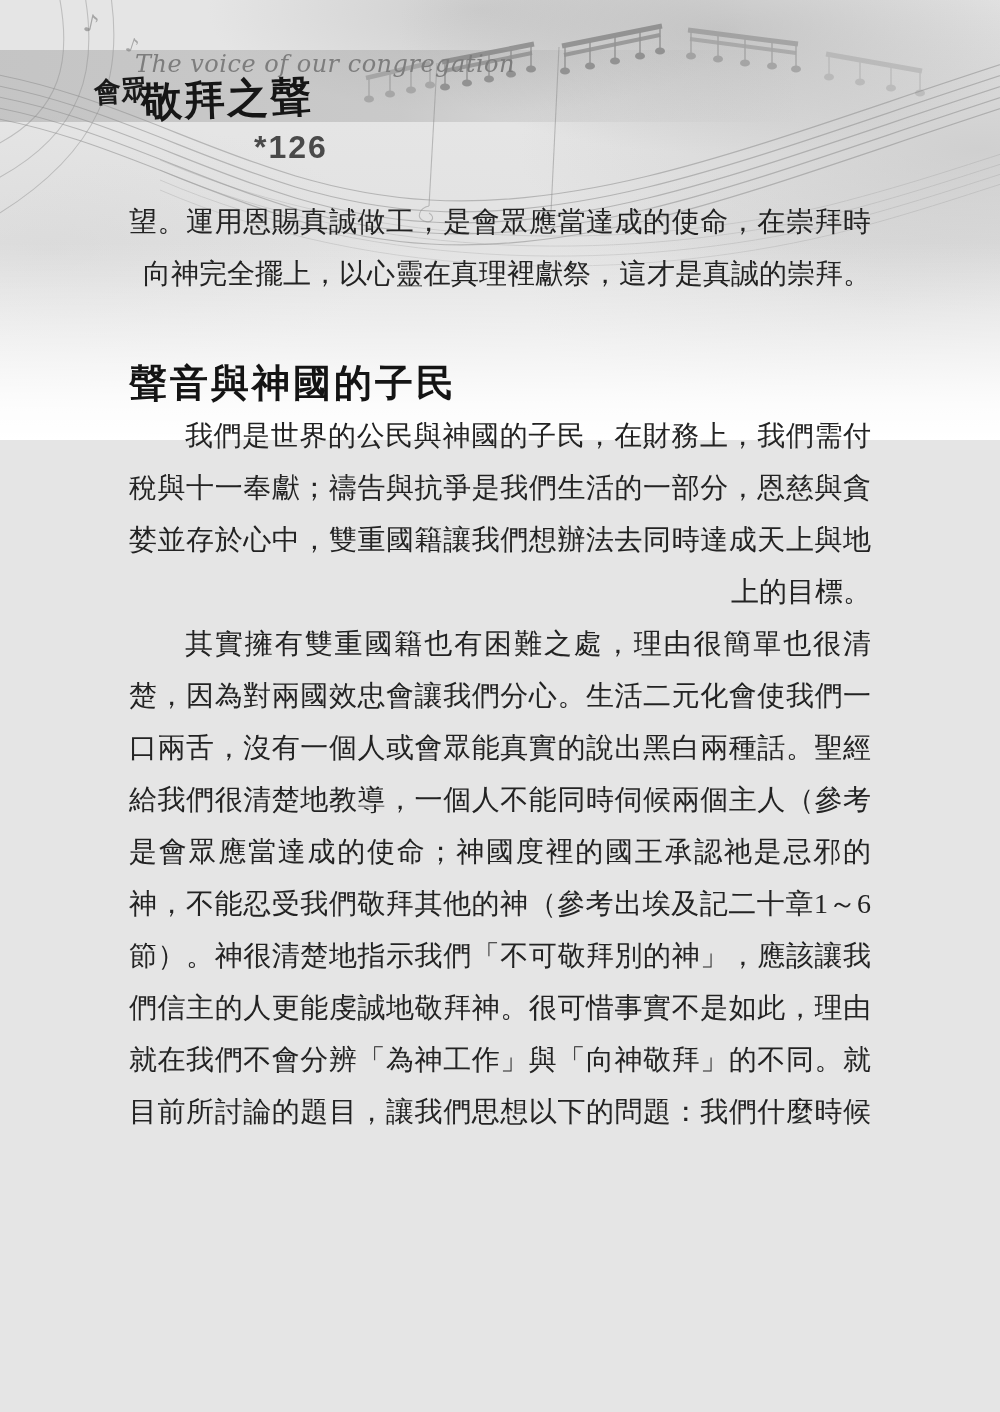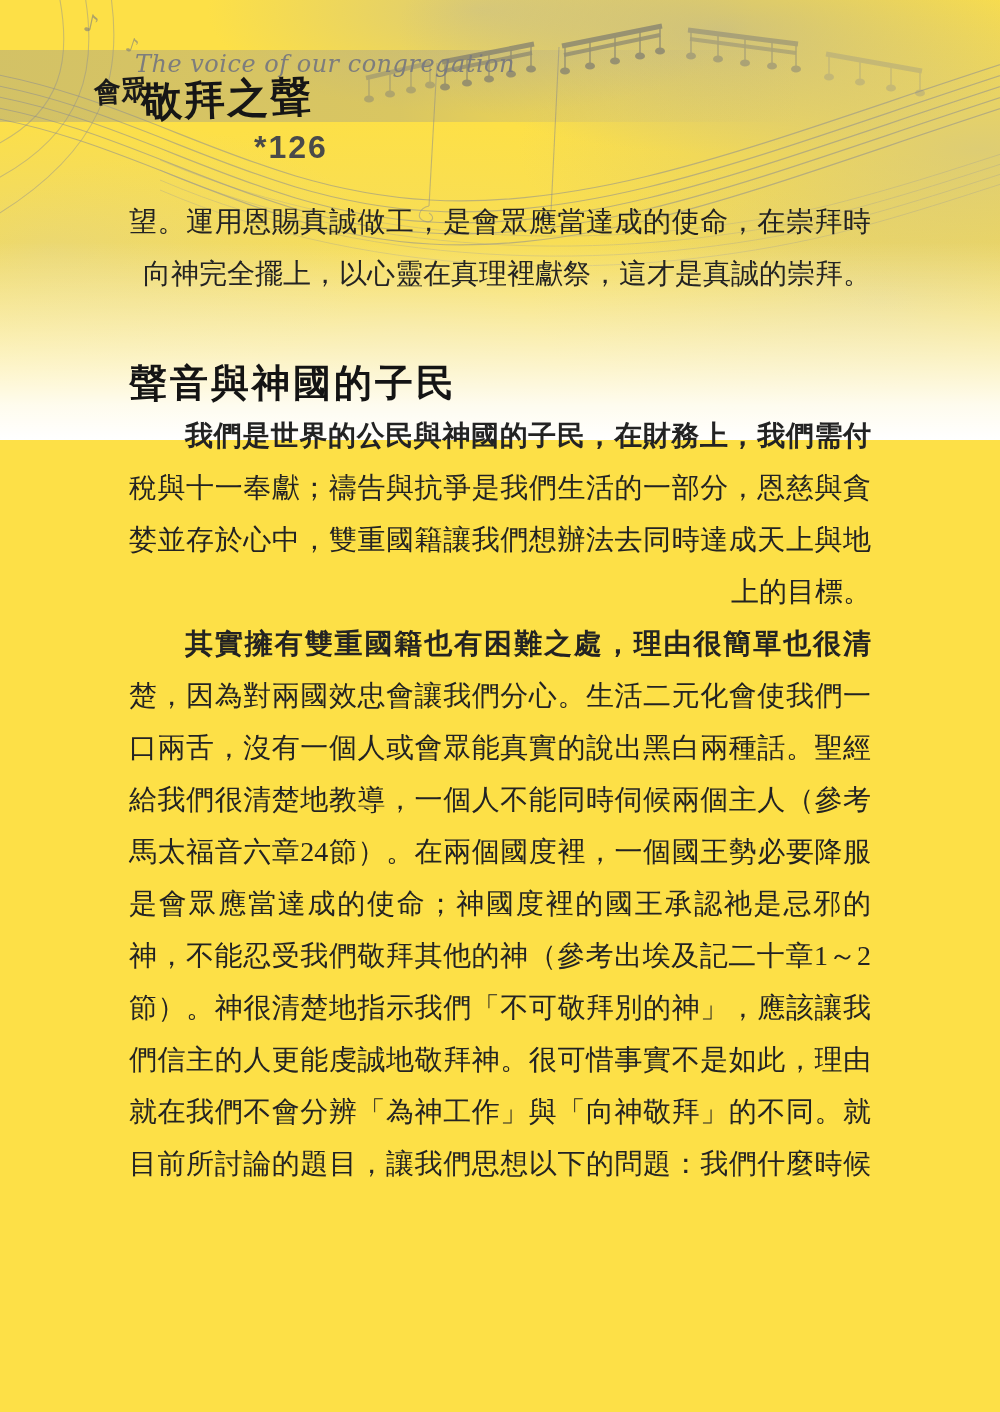--- a/index.html
+++ b/index.html
@@ -1,18 +1,18 @@
 <!DOCTYPE html>
 <html><head>
 <meta charset="utf-8">
 <style>
   html,body { margin:0; padding:0; background:#ffffff; }
   .page {
     position:relative; width:1000px; height:1412px;
-    background:#fde047; overflow:hidden;
+    background:#e5e5e5; overflow:hidden;
     font-family:"Liberation Serif","DejaVu Serif",serif;
   }
   
   .header-texture {
     position:absolute; left:0; top:0; width:1000px; height:440px;
     background:
       radial-gradient(ellipse 520px 200px at 72% 30px,  rgba(168,168,168,.50), rgba(168,168,168,0) 62%),
       radial-gradient(ellipse 420px 160px at 48% 10px,  rgba(175,175,175,.42), rgba(175,175,175,0) 65%),
       radial-gradient(ellipse 680px 240px at 98% 150px, rgba(178,178,178,.42), rgba(178,178,178,0) 68%),
       radial-gradient(ellipse 500px 210px at 88% 300px, rgba(190,190,190,.30), rgba(190,190,190,0) 70%),
@@ -54,21 +54,21 @@
     font-size:32px; font-weight:bold; color:#4a4a4a; letter-spacing:2px;
   }
   
   .article {
     position:absolute; left:129px; top:196px; width:742px;
     color:#232323; font-size:28px;
   }
   .paragraph { margin:0; }
   .line { height:52px; line-height:52px; text-align:right; }
   .line.just { text-align:justify; text-align-last:justify; }
-  .line.indent { text-indent:2em;font-weight:bold; }
+  .line.indent { text-indent:2em; }
   .section-heading {
     margin:56px 0 0 0; height:54px; line-height:54px;
     font-size:38px; font-weight:bold; color:#141414; letter-spacing:3px;
   }
 </style>
 </head>
 <body>
 
 <div class="page">
 
@@ -193,23 +193,22 @@
         <div class="line just indent">我們是世界的公民與神國的子民，在財務上，我們需付</div>
         <div class="line just">稅與十一奉獻；禱告與抗爭是我們生活的一部分，恩慈與貪</div>
         <div class="line just">婪並存於心中，雙重國籍讓我們想辦法去同時達成天上與地</div>
         <div class="line">上的目標。</div>
       </div>
       <div class="paragraph">
         <div class="line just indent">其實擁有雙重國籍也有困難之處，理由很簡單也很清</div>
         <div class="line just">楚，因為對兩國效忠會讓我們分心。生活二元化會使我們一</div>
         <div class="line just">口兩舌，沒有一個人或會眾能真實的說出黑白兩種話。聖經</div>
         <div class="line just">給我們很清楚地教導，一個人不能同時伺候兩個主人（參考</div>
-        <div class="line just">馬太福音六章24節）。在兩個國度裡，一個國王勢必要降服</div>
         <div class="line just">是會眾應當達成的使命；神國度裡的國王承認祂是忌邪的</div>
-        <div class="line just">神，不能忍受我們敬拜其他的神（參考出埃及記二十章1～2</div>
+        <div class="line just">神，不能忍受我們敬拜其他的神（參考出埃及記二十章1～6</div>
         <div class="line just">節）。神很清楚地指示我們「不可敬拜別的神」，應該讓我</div>
         <div class="line just">們信主的人更能虔誠地敬拜神。很可惜事實不是如此，理由</div>
         <div class="line just">就在我們不會分辨「為神工作」與「向神敬拜」的不同。就</div>
         <div class="line just">目前所討論的題目，讓我們思想以下的問題：我們什麼時候</div>
       </div>
     </main>
 
 </div>
 
 </body></html>

